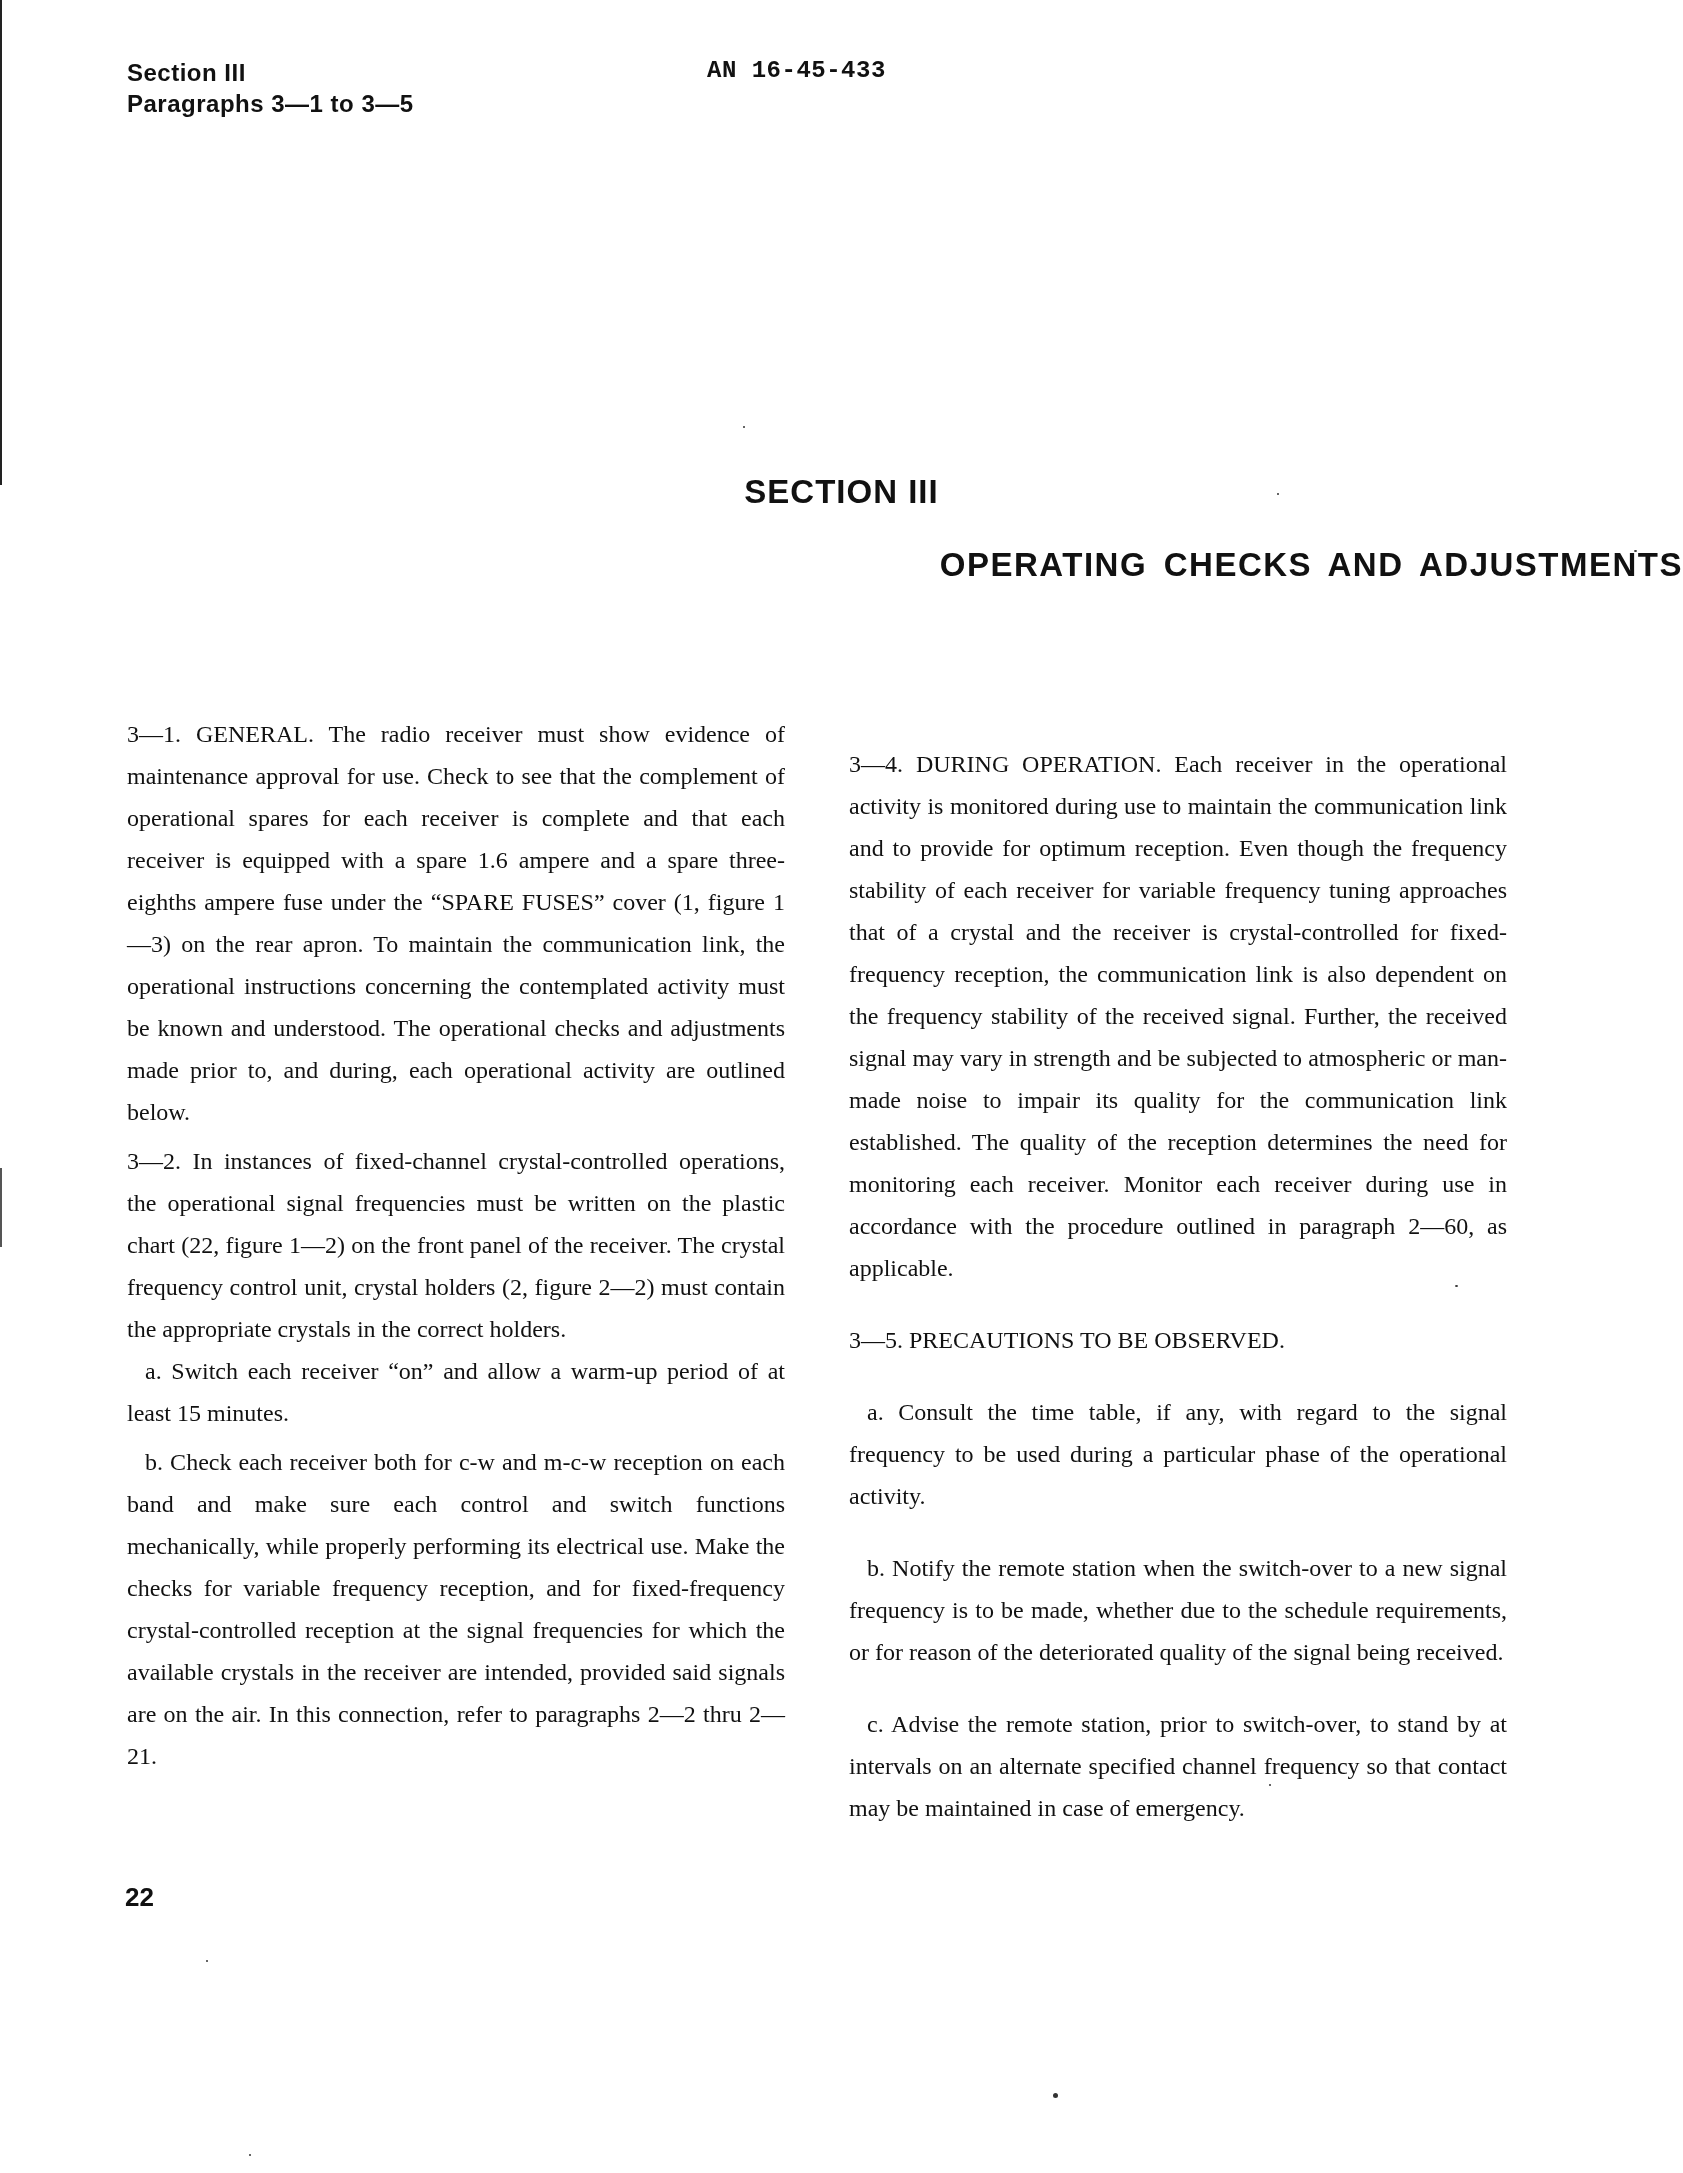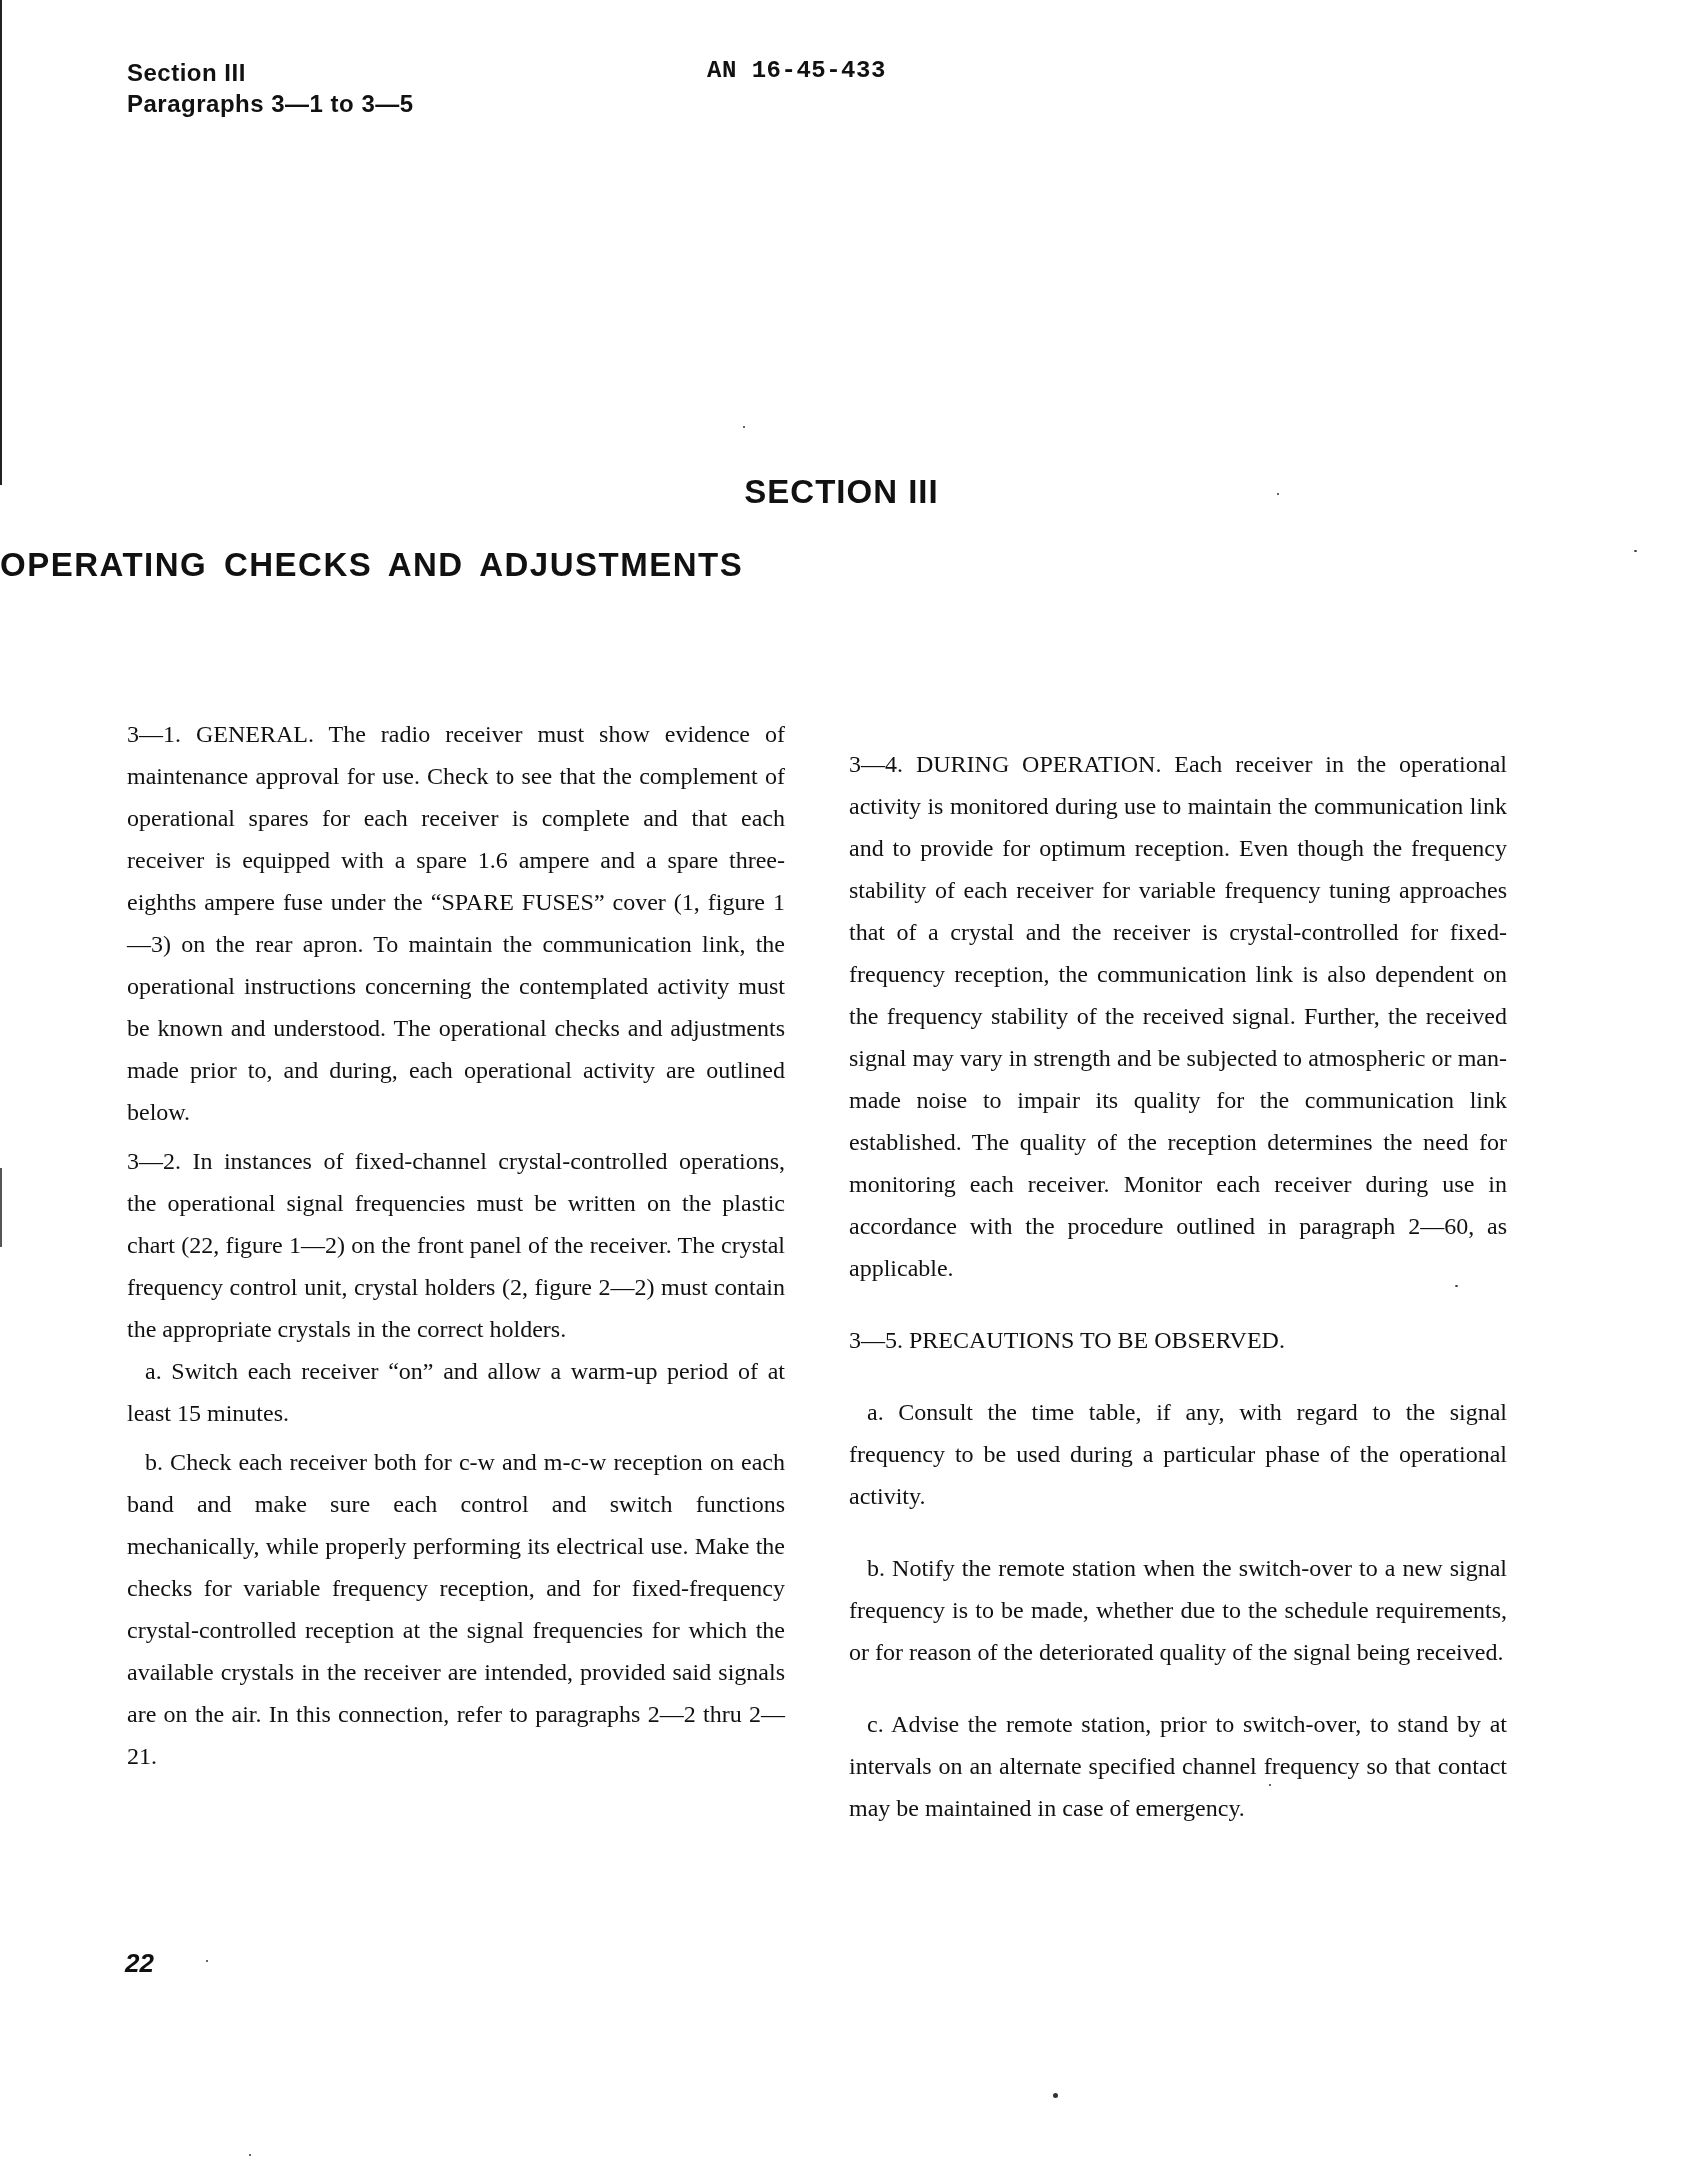--- a/index.html
+++ b/index.html
@@ -23,38 +23,38 @@
     position: absolute; left: 707px; top: 57px;
     font-family: Liberation Mono, monospace;
     font-weight: bold; font-size: 24px; letter-spacing: 0.5px;
   }
   .section-title {
     position: absolute; left: 0; width: 1683px; top: 473px; text-align: center;
     font-family: "Liberation Sans", "DejaVu Sans", sans-serif;
     font-weight: bold; font-size: 33px; letter-spacing: 1px;
   }
   .section-subtitle {
-    position: absolute; left: 0; width: 1683px; top: 546px; text-align: left;
+    position: absolute; left: 0; width: 1683px; top: 546px; text-align: right;
     font-family: "Liberation Sans", "DejaVu Sans", sans-serif;
     font-weight: bold; font-size: 33px; letter-spacing: 1.5px; word-spacing: 6px;
   }
   .col {
     position: absolute; top: 713px; width: 658px;
     font-size: 24px; line-height: 42px; text-align: justify;
   }
   .col-left { left: 127px; }
   .col-right { left: 849px; width: 658px; }
   .col p { margin: 0; }
   .indent { text-indent: 18px; }
   .gap-s { margin-top: 7px !important; }
   .gap-l { margin-top: 30px !important; }
   .page-number {
-    position: absolute; left: 125px; top: 1948px;
+    position: absolute; left: 125px; top: 1882px;
     font-family: "Liberation Sans", "DejaVu Sans", sans-serif;
-    font-weight: bold; font-size: 26px; font-style: italic;
+    font-weight: bold; font-size: 26px;
   }
   .speck { position: absolute; background: #333; border-radius: 50%; }
 </style>
 </head>
 <body>
 
 <div class="edge-line"></div>
 <div class="edge-line2"></div>
 
 <div class="header-left">

